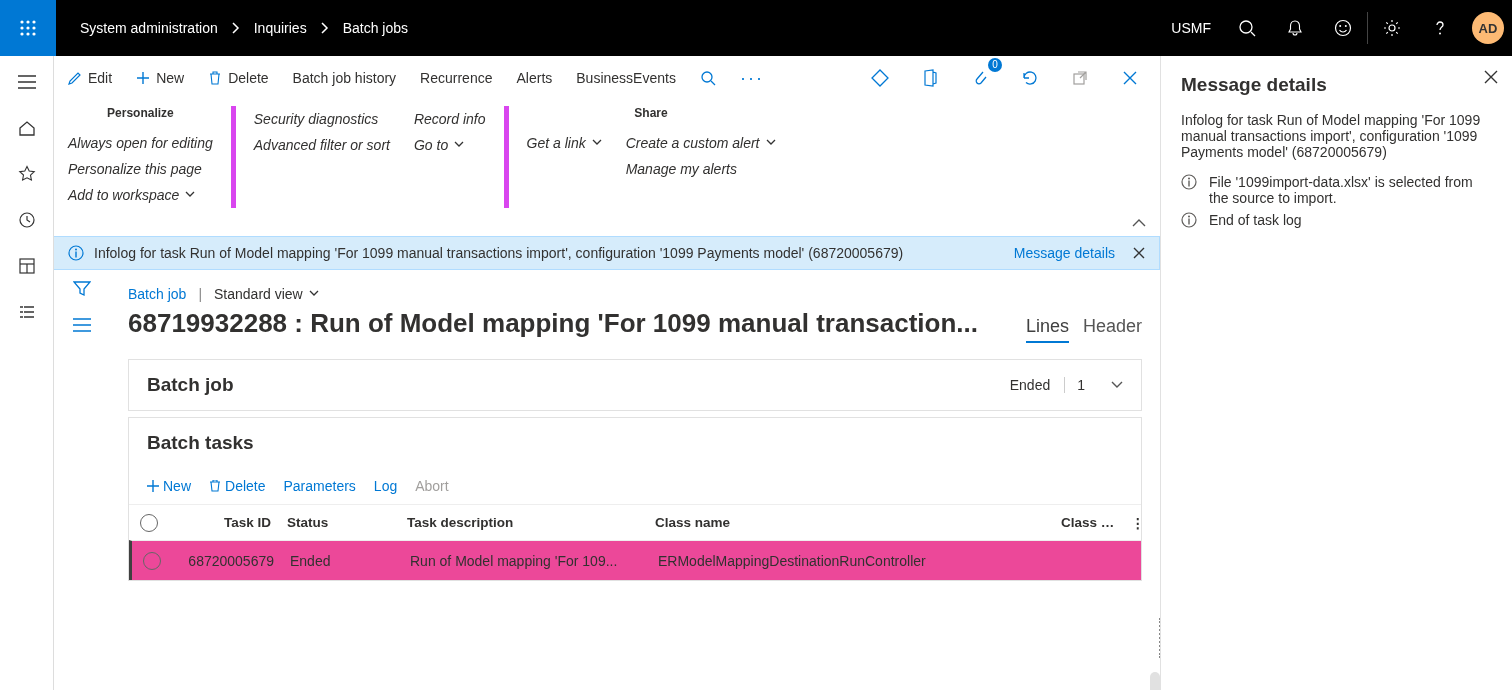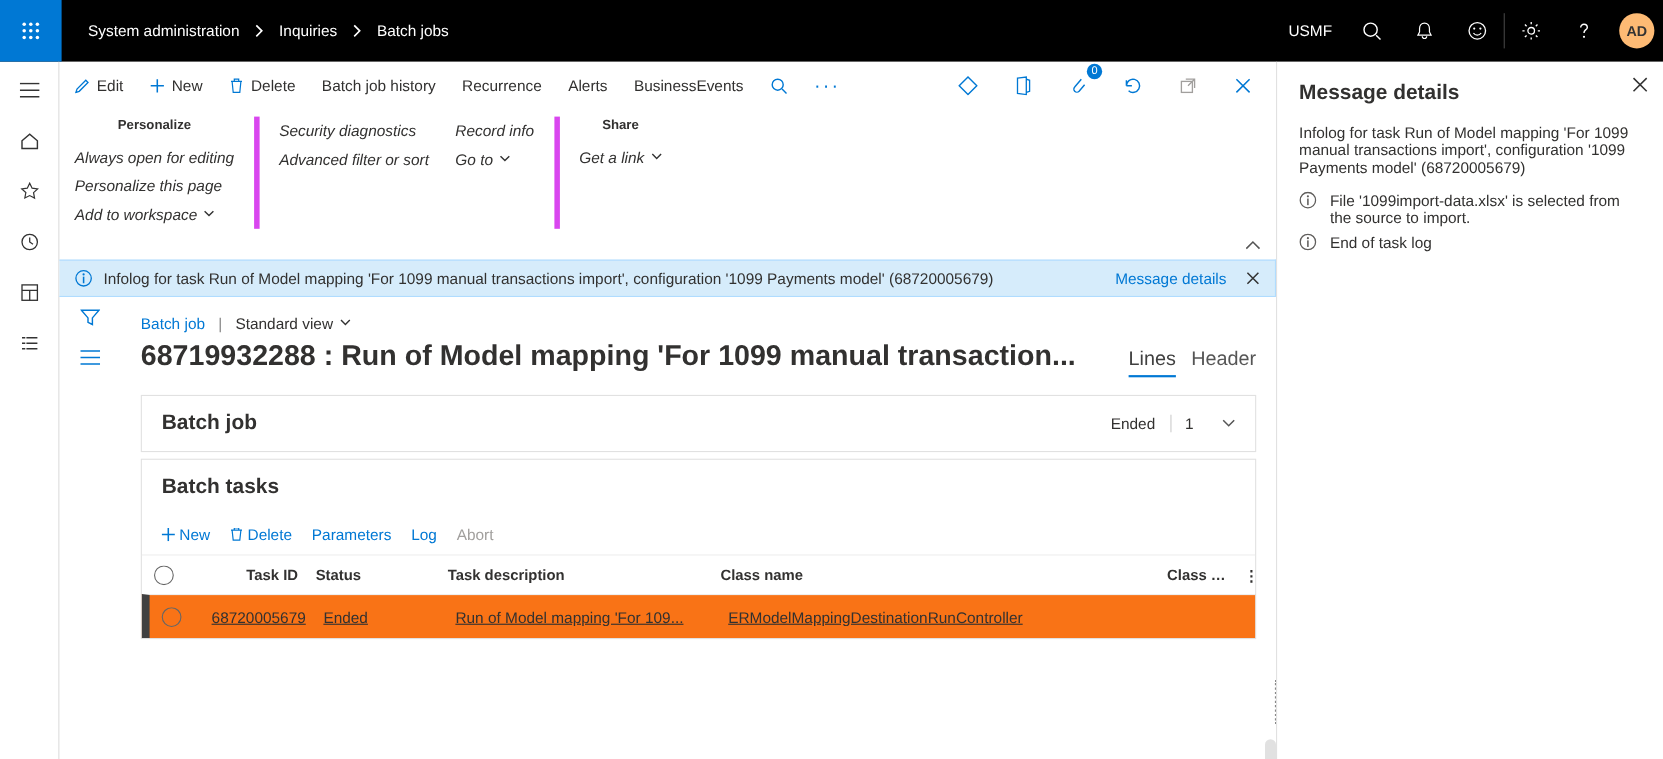--- a/index.html
+++ b/index.html
@@ -67,21 +67,21 @@
 .grid-head, .grid-row { display:flex; align-items:center; height:36px; border-top:1px solid #eee; }
 .grid-head { font-weight:600; font-size:13.5px; }
 .cell { padding:0 8px; white-space:nowrap; overflow:hidden; text-overflow:ellipsis; }
 .c-chk { width:40px; display:flex; justify-content:center; }
 .c-task { width:110px; text-align:right; }
 .c-status { width:120px; }
 .c-desc { width:248px; }
 .c-class { width:340px; }
 .c-cdesc { width:70px; margin-left:auto; text-align:right; }
 .grid-row { height:40px; }
-.grid-row.selected { background:#f97316; border-left:7px solid #404040;text-decoration:underline; }
+.grid-row.selected { background:#ec4899; border-left:3px solid #404040; }
 .dots-col { width:18px; text-align:center; }
 
 .right-panel { width:352px; border-left:1px solid #e1e1e1; padding:18px 20px; position:relative; }
 .rp-close { position:absolute; right:14px; top:14px; cursor:pointer; }
 .rp-title { font-size:19px; font-weight:600; margin-bottom:16px; }
 .rp-sub { font-size:14px; margin-bottom:14px; }
 .rp-row { display:flex; align-items:flex-start; gap:10px; margin:6px 0; }
 .rp-row .icn { flex:0 0 18px; }
 
 .radio { width:18px; height:18px; border:1px solid #666; border-radius:50%; display:inline-block; }
@@ -333,20 +333,31 @@
           <div class="hdr">Share</div>
           <div class="opt-cols">
             <div class="opt-col">
               <div>
                   <span>Get a link</span>
                 <svg width="10" height="8" viewBox="0 0 10 8">
                     <path d="M1 1l4 4 4-4" stroke="#333" stroke-width="1.3" fill="none"></path>
                   </svg>
               </div>
             </div>
+            <div class="opt-col">
+              <div>
+                  <span>Create a custom alert</span>
+                <svg width="10" height="8" viewBox="0 0 10 8">
+                    <path d="M1 1l4 4 4-4" stroke="#333" stroke-width="1.3" fill="none"></path>
+                  </svg>
+              </div>
+              <div>
+                  <span>Manage my alerts</span>
+                </div>
+            </div>
           </div>
         </div>
       </div>
       <div class="collapse-row">
         <div>
           <svg width="14" height="10" viewBox="0 0 14 10">
               <path d="M1 8l6-6 6 6" stroke="#555" stroke-width="1.4" fill="none"></path>
             </svg>
         </div>
       </div>

